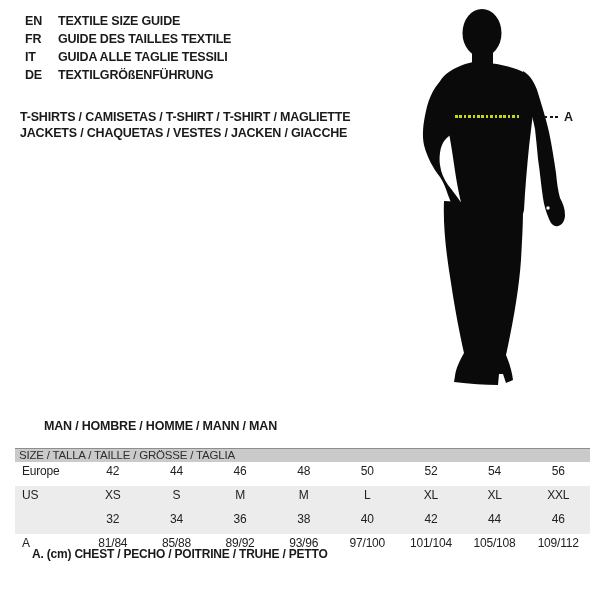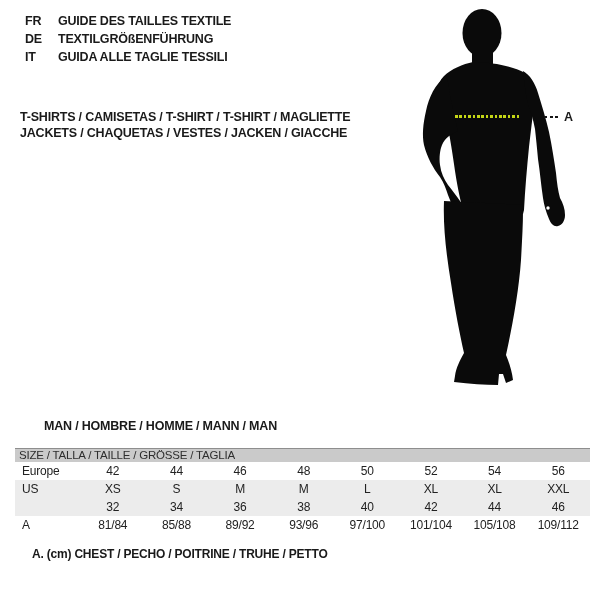--- a/index.html
+++ b/index.html
@@ -23,45 +23,49 @@
     background:repeating-linear-gradient(90deg,#141414 0 3px,transparent 3px 5.6px);}
   .measure-label{position:absolute;left:564px;top:110px;font-size:12.5px;font-weight:600;}
   
   .section-title{position:absolute;left:22px;top:419px;font-weight:bold;font-size:12.5px;
     letter-spacing:-0.2px;padding-left:22px;}
   
   .size-table{position:absolute;left:15px;top:448px;width:575px;font-size:12px;
     letter-spacing:-0.2px;color:#222;}
   .t-header{height:13px;line-height:13px;background:#cacaca;border-top:1px solid #8e8e8e;
     padding-left:4px;font-size:11.5px;color:#2e2e2e;}
-  .t-row{display:grid;grid-template-columns:66px repeat(8,1fr);height:18px;line-height:18px;}
+  .t-row{display:grid;grid-template-columns:66px repeat(8,1fr);height:24px;line-height:18px;}
   .t-row.stripe{background:#ececec;}
   .t-row .lbl{text-align:left;padding-left:7px;}
   .t-row .val{text-align:center;}
   
   .footnote{position:absolute;left:32px;top:547px;font-weight:bold;font-size:12px;
     letter-spacing:-0.2px;}
 </style>
 </head>
 <body>
 
 <div class="canvas">
 
   <div class="lang-list">
     <div class="lang-row">
+      <span class="lang-code">EN</span>
+      <span class="lang-label">TEXTILE SIZE GUIDE</span>
+    </div>
+    <div class="lang-row">
       <span class="lang-code">FR</span>
       <span class="lang-label">GUIDE DES TAILLES TEXTILE</span>
     </div>
     <div class="lang-row">
+      <span class="lang-code">IT</span>
+      <span class="lang-label">GUIDA ALLE TAGLIE TESSILI</span>
+    </div>
+    <div class="lang-row">
       <span class="lang-code">DE</span>
       <span class="lang-label">TEXTILGRÖßENFÜHRUNG</span>
-    </div>
-    <div class="lang-row">
-      <span class="lang-code">IT</span>
-      <span class="lang-label">GUIDA ALLE TAGLIE TESSILI</span>
     </div>
   </div>
 
   <div class="cats">
     <div>T-SHIRTS / CAMISETAS / T-SHIRT / T-SHIRT / MAGLIETTE</div>
     <div>JACKETS / CHAQUETAS / VESTES / JACKEN / GIACCHE</div>
   </div>
 
   <svg class="figure" viewBox="0 0 200 390" xmlns="http://www.w3.org/2000/svg">
     <g fill="#0a0a0a">

